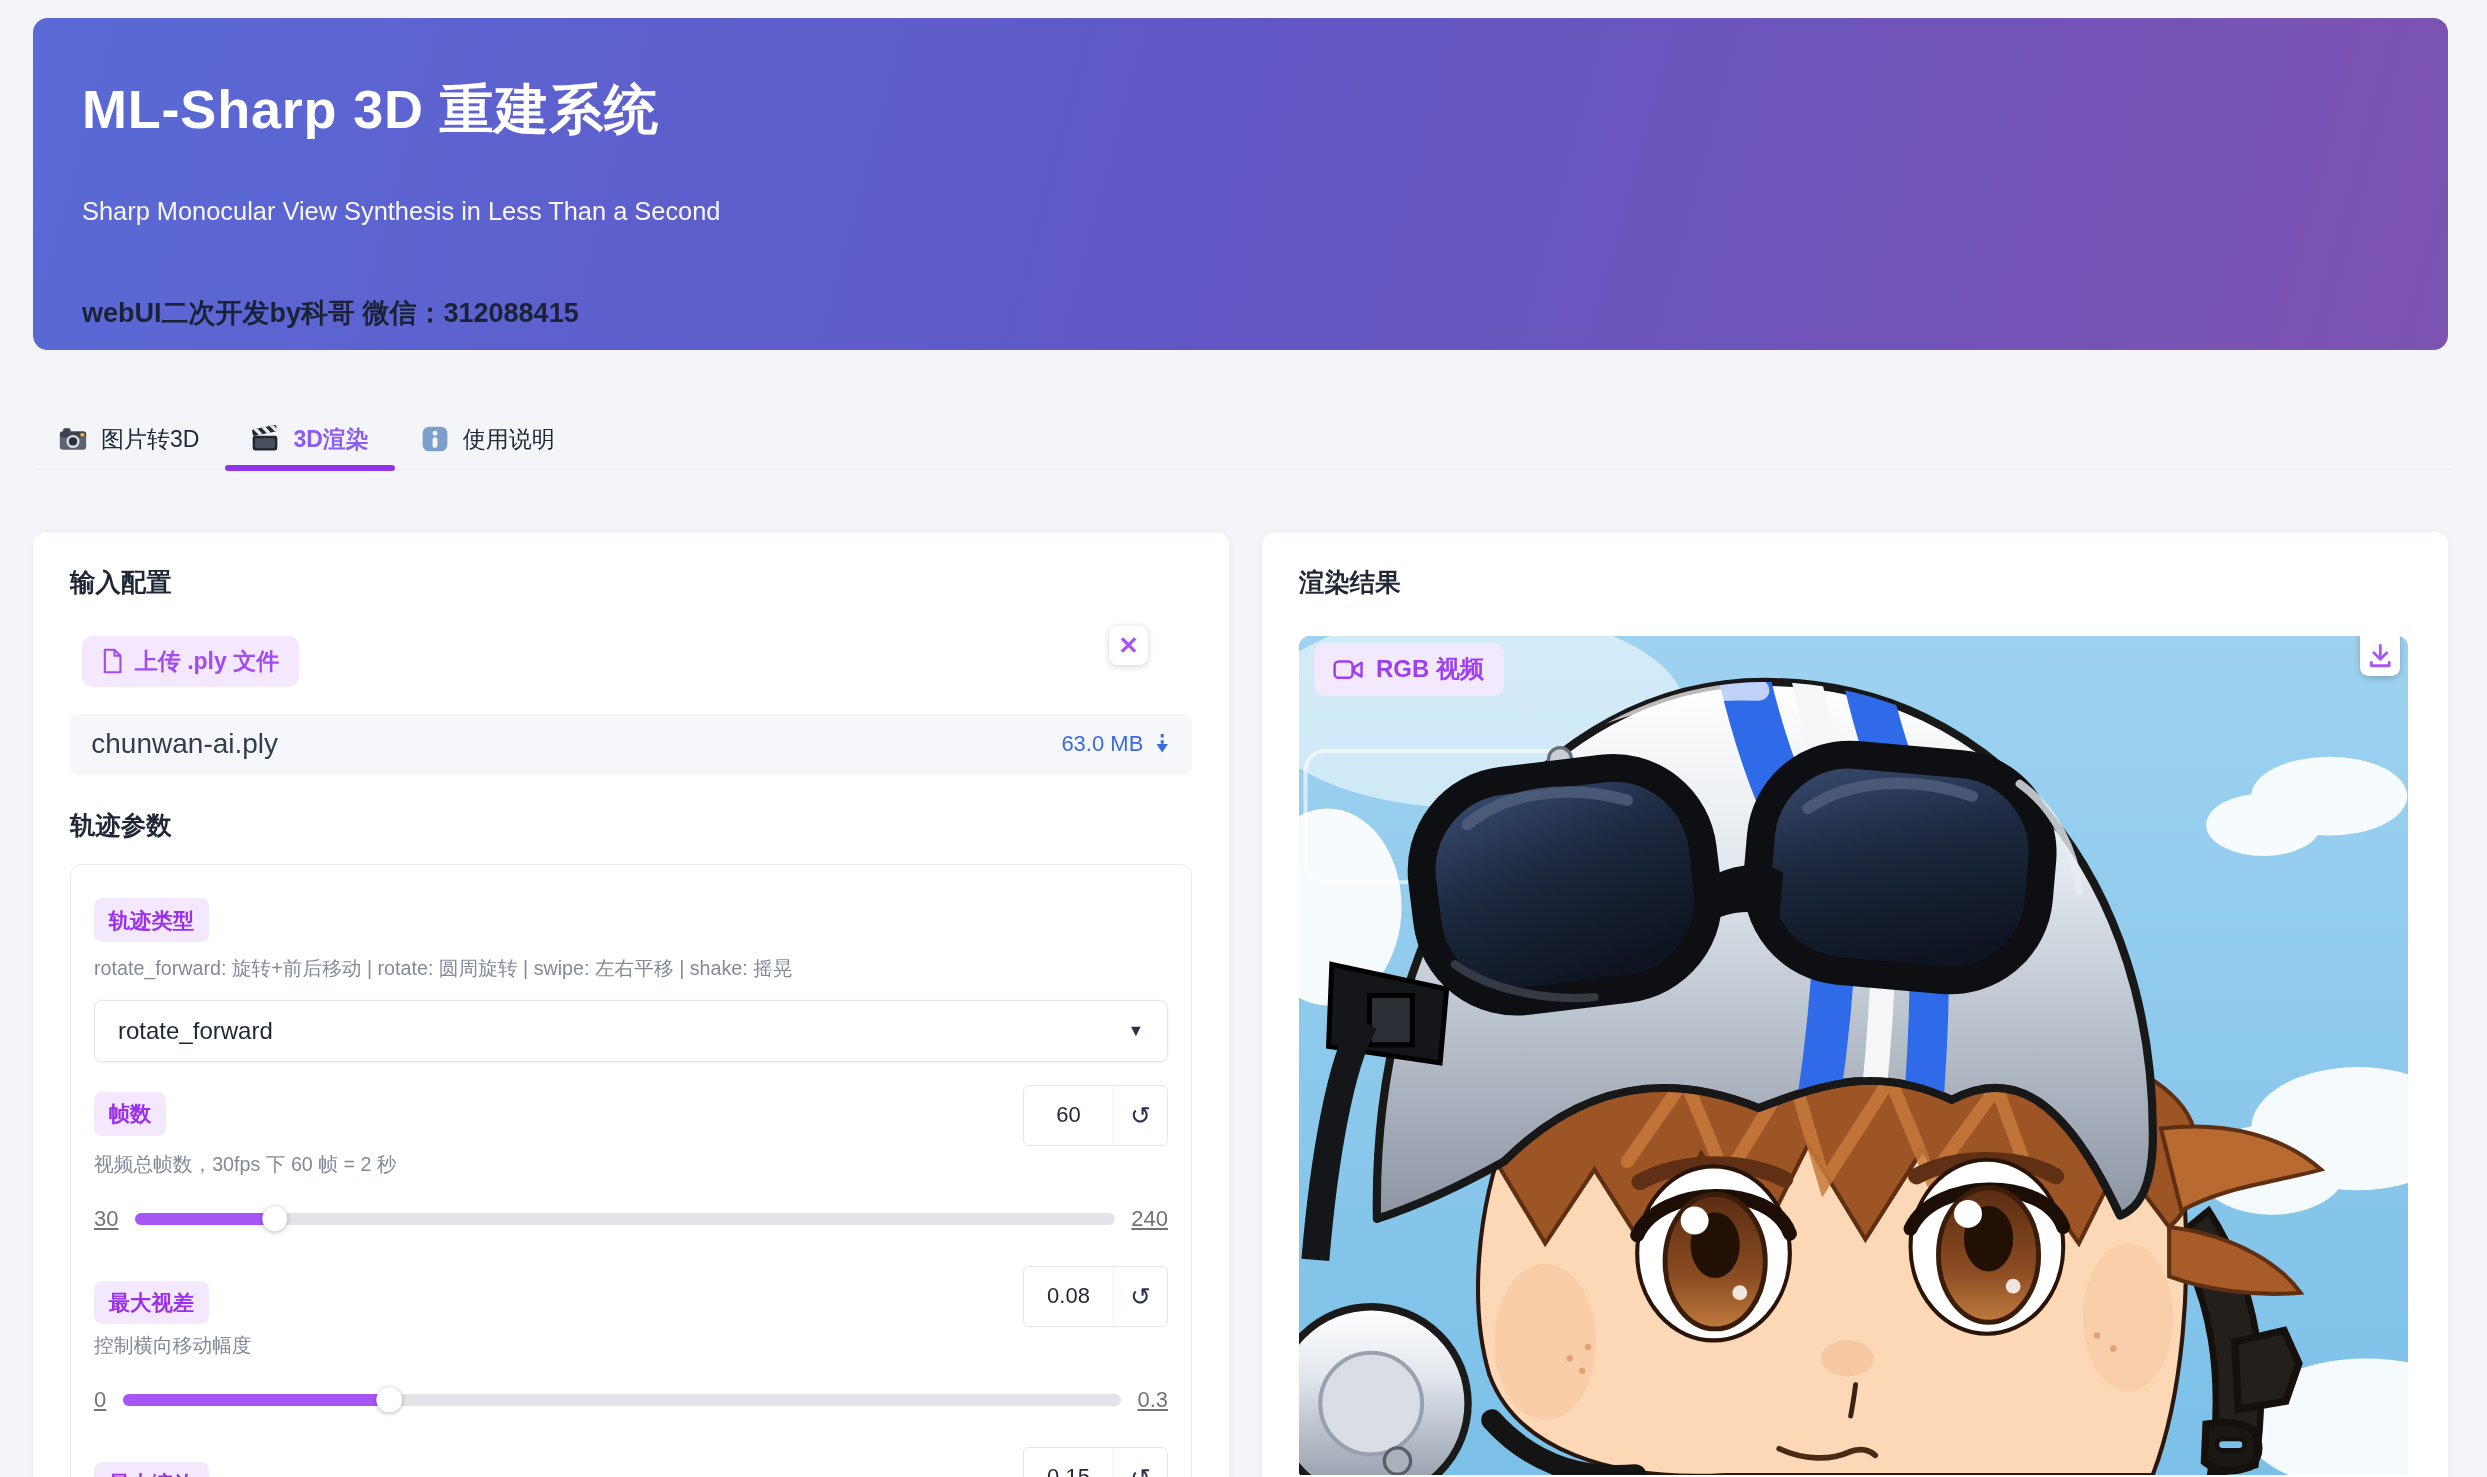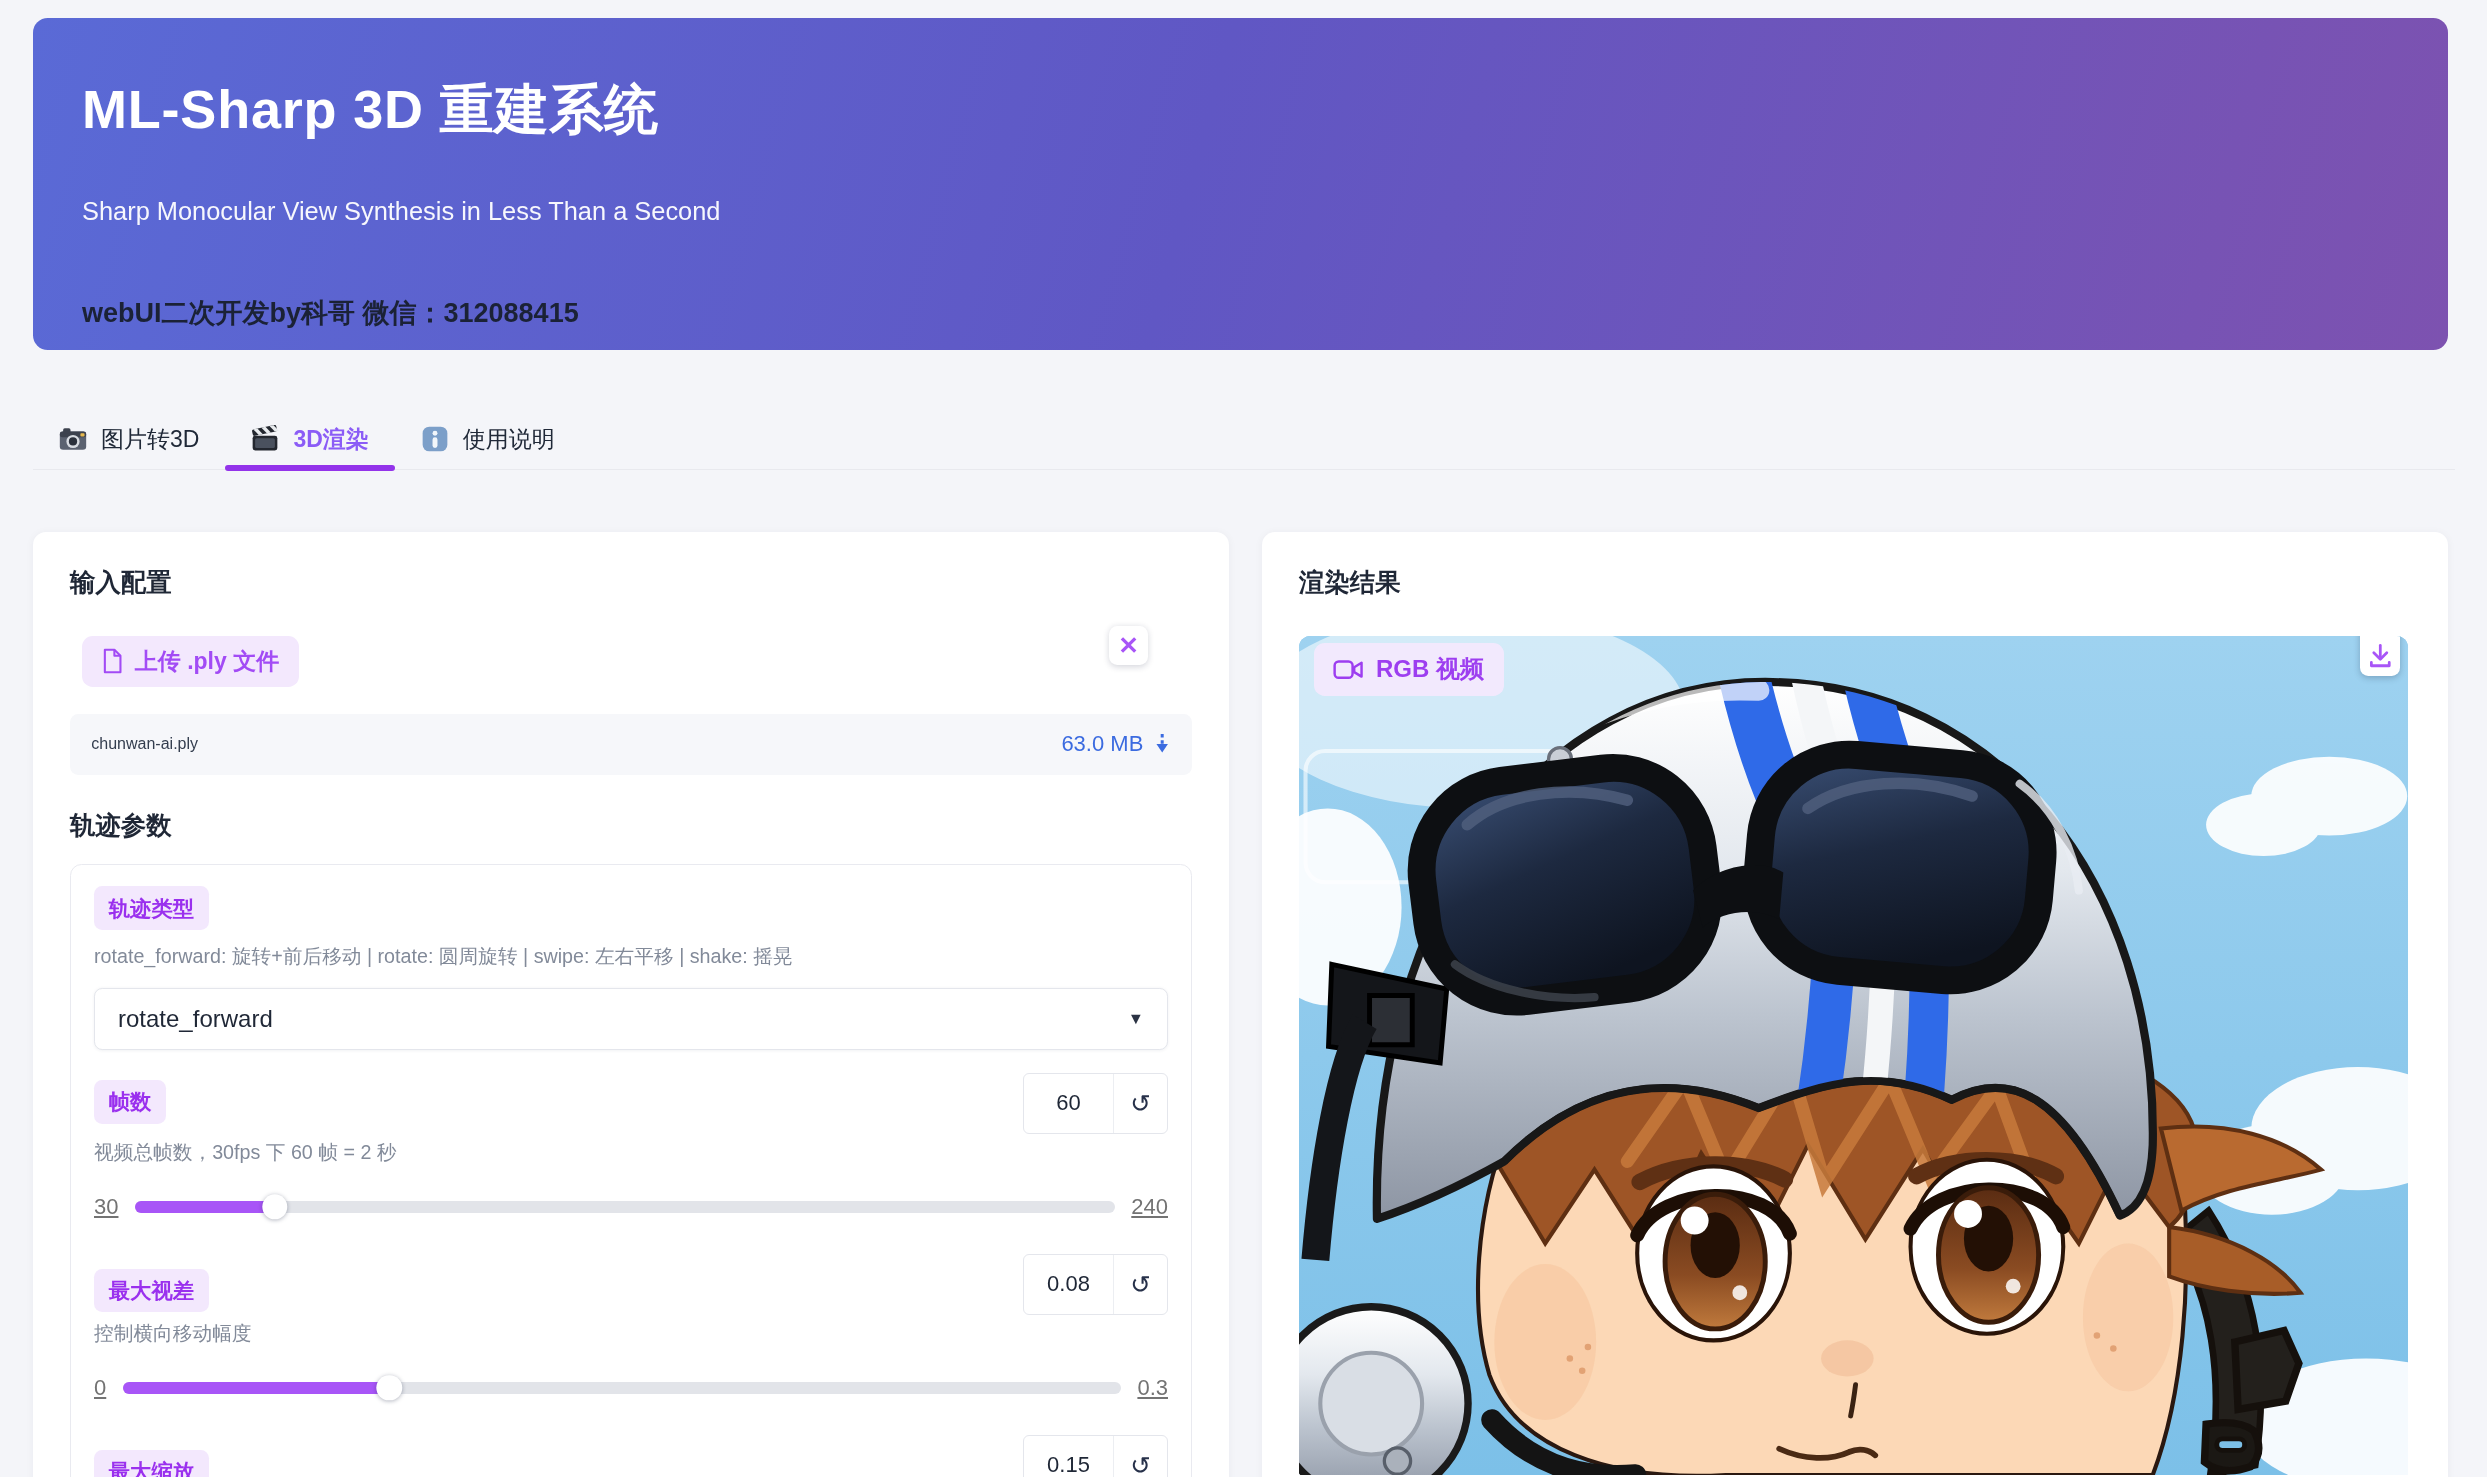--- a/index.html
+++ b/index.html
@@ -28,29 +28,29 @@
 
   
   .upload-row { position:relative; margin-top:36px; height:53px; }
   .upload-pill { position:absolute; left:12.3px; top:0; display:inline-flex; align-items:center; gap:11.5px;
                  background:#f3e8fd; border-radius:10.7px; padding:9.9px 19.7px; font-size:23px; font-weight:bold; color:#a24bf5; cursor:pointer; }
   .close-btn { position:absolute; right:44px; top:-9.9px; width:39px; height:39px; background:#fff; border-radius:8.2px;
                box-shadow:0 1.6px 6.6px rgba(20,30,60,.18); display:flex; align-items:center; justify-content:center;
                color:#a855f7; font-size:24.6px; font-weight:bold; cursor:pointer; }
   .file-row { margin-top:24.6px; height:61px; background:#f6f7fa; border-radius:8.2px; display:flex; align-items:center;
               justify-content:space-between; padding:0 21.3px; }
-  .file-name { font-size:16px; color:#333d4e; }
+  .file-name { font-size:28px; color:#333d4e; }
   .file-size { display:flex; align-items:center; gap:11px; font-size:22px; color:#3b6be0; cursor:pointer; }
 
   .section-title { margin-top:34px; font-size:25.4px; font-weight:bold; color:#1f2736; }
 
   .group { margin-top:21.3px; border:1.6px solid #e9eaf0; border-radius:11.5px; padding:21.3px 23px 49px 23px; }
 
   .pill { display:inline-block; background:#f3e8fd; color:#9a30ee; font-size:21.3px; font-weight:bold;
-          padding:7.4px 14.8px; border-radius:8.2px; }
+          padding:7.4px 14.8px; border-radius:8.2px;margin-top:12px; }
   .help { margin-top:13px; font-size:19.7px; color:#828a99; }
 
   .dropdown { margin-top:18px; height:62px; border:1.6px solid #e4e6ec; border-radius:8.2px; background:#fff;
               box-shadow:0 0.8px 3.3px rgba(20,30,60,.06); display:flex; align-items:center; justify-content:space-between;
               padding:0 23px; font-size:24px; color:#1f2736; cursor:pointer; }
   .caret { font-size:16.4px; color:#2b3344; }
 
   .param { margin-top:23px; }
   .param-head { display:flex; align-items:flex-start; justify-content:space-between; }
   .valbox { display:flex; border:1.6px solid #e4e6ec; border-radius:6px; overflow:hidden; height:61px; background:#fff;justify-content:space-between; }

